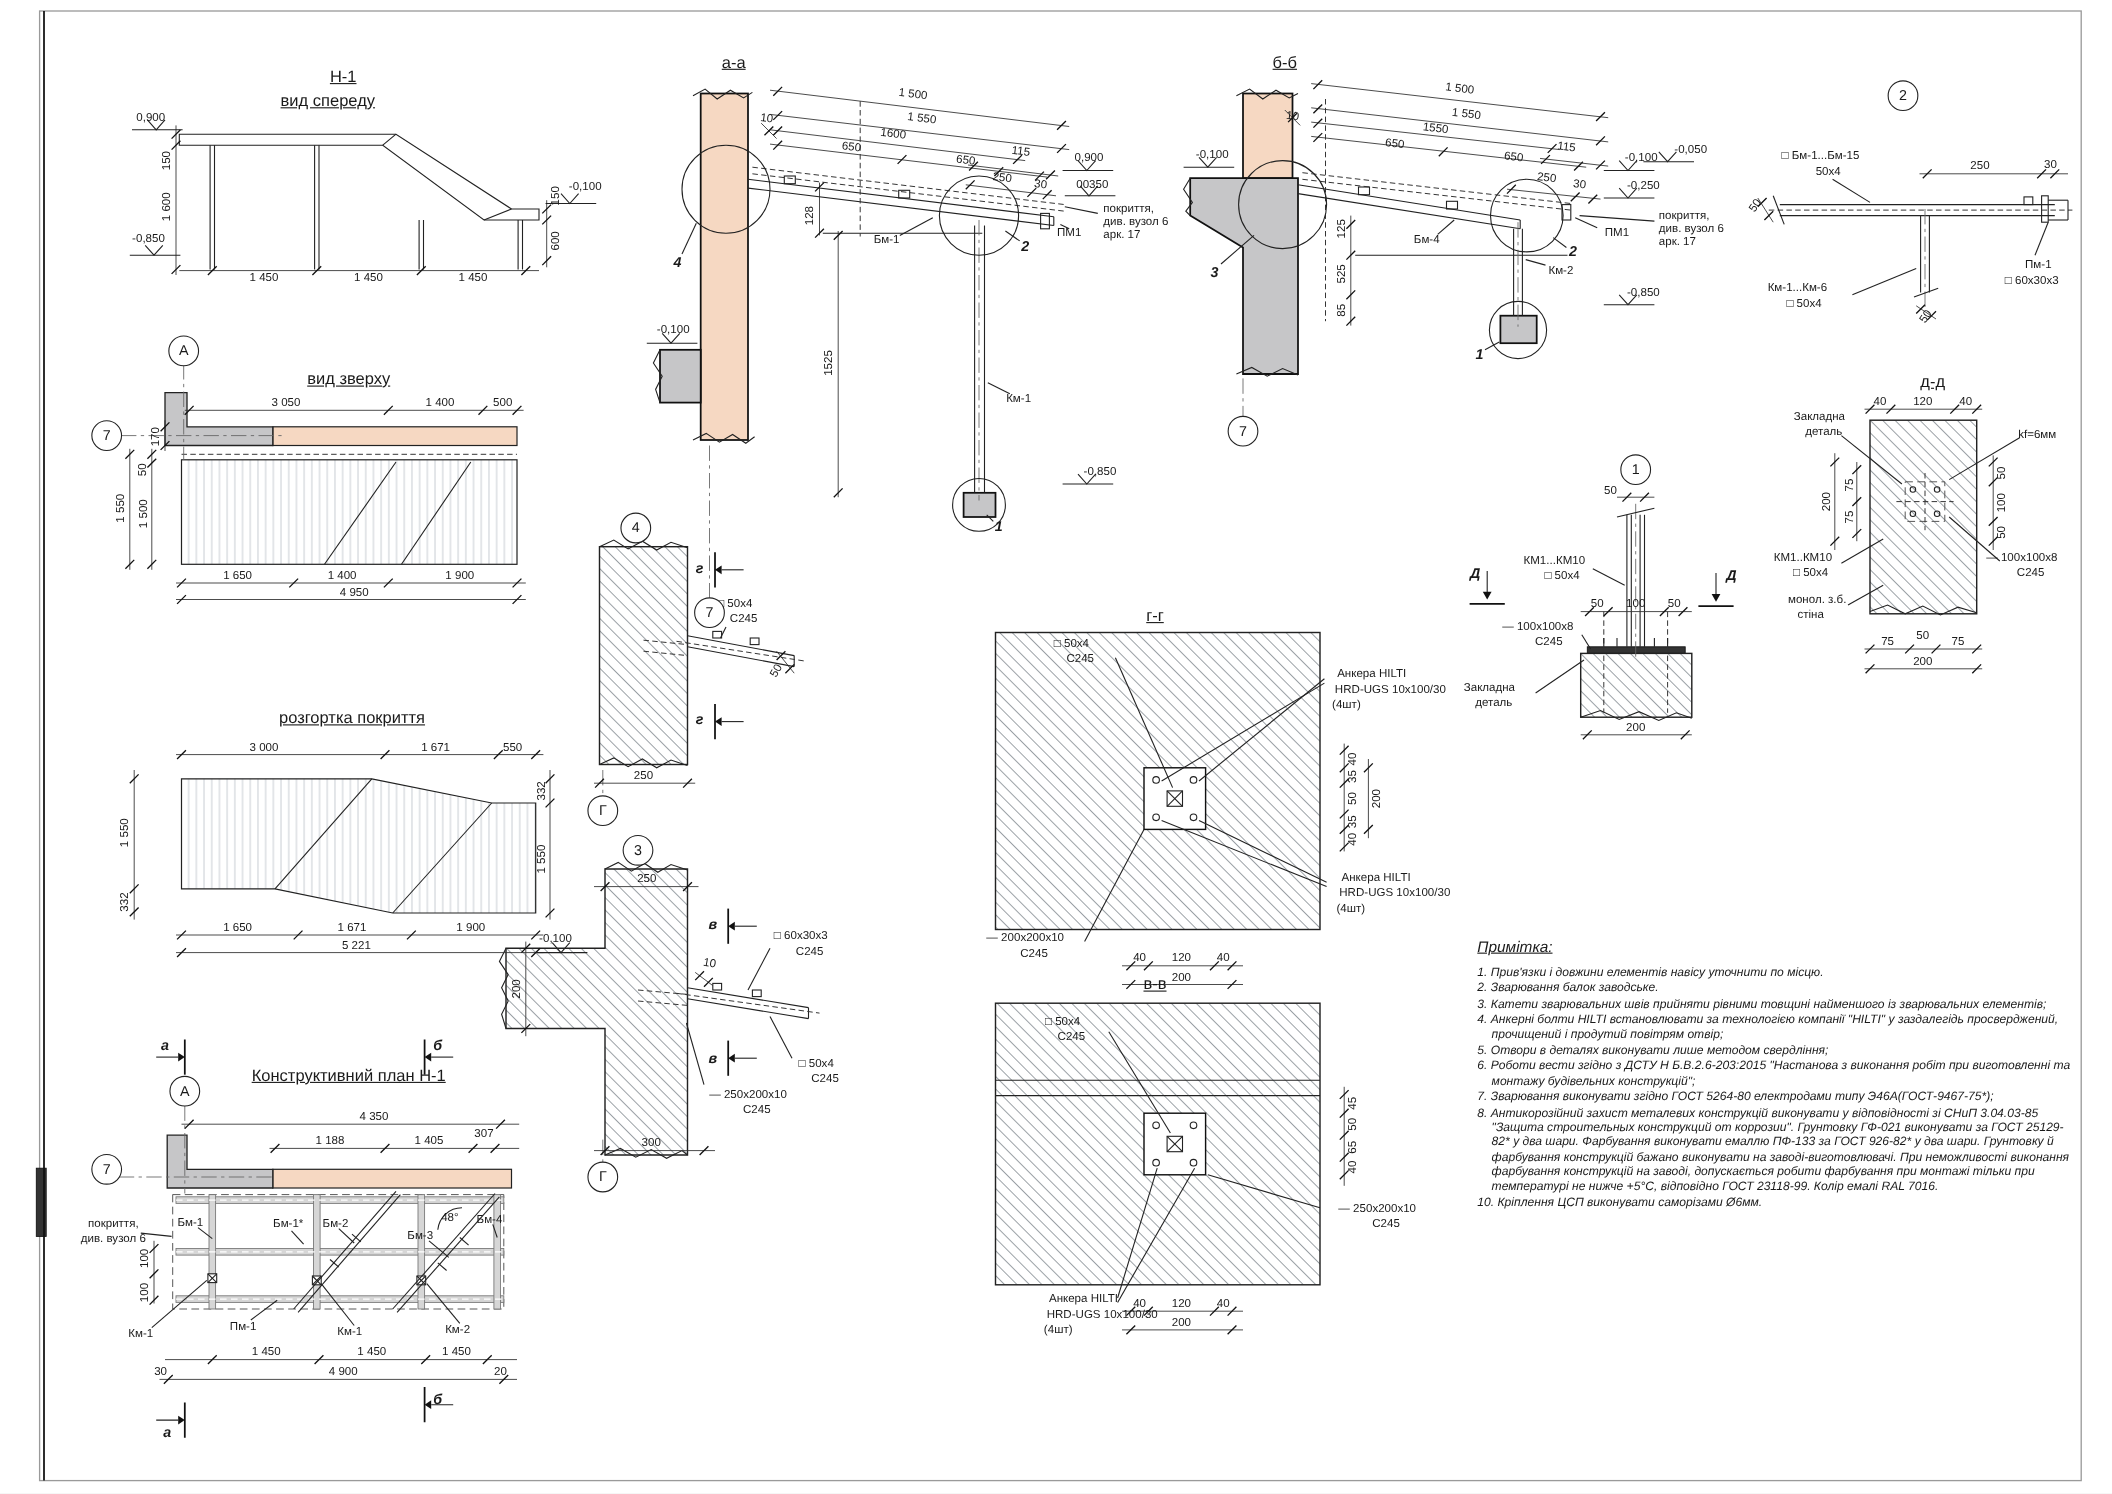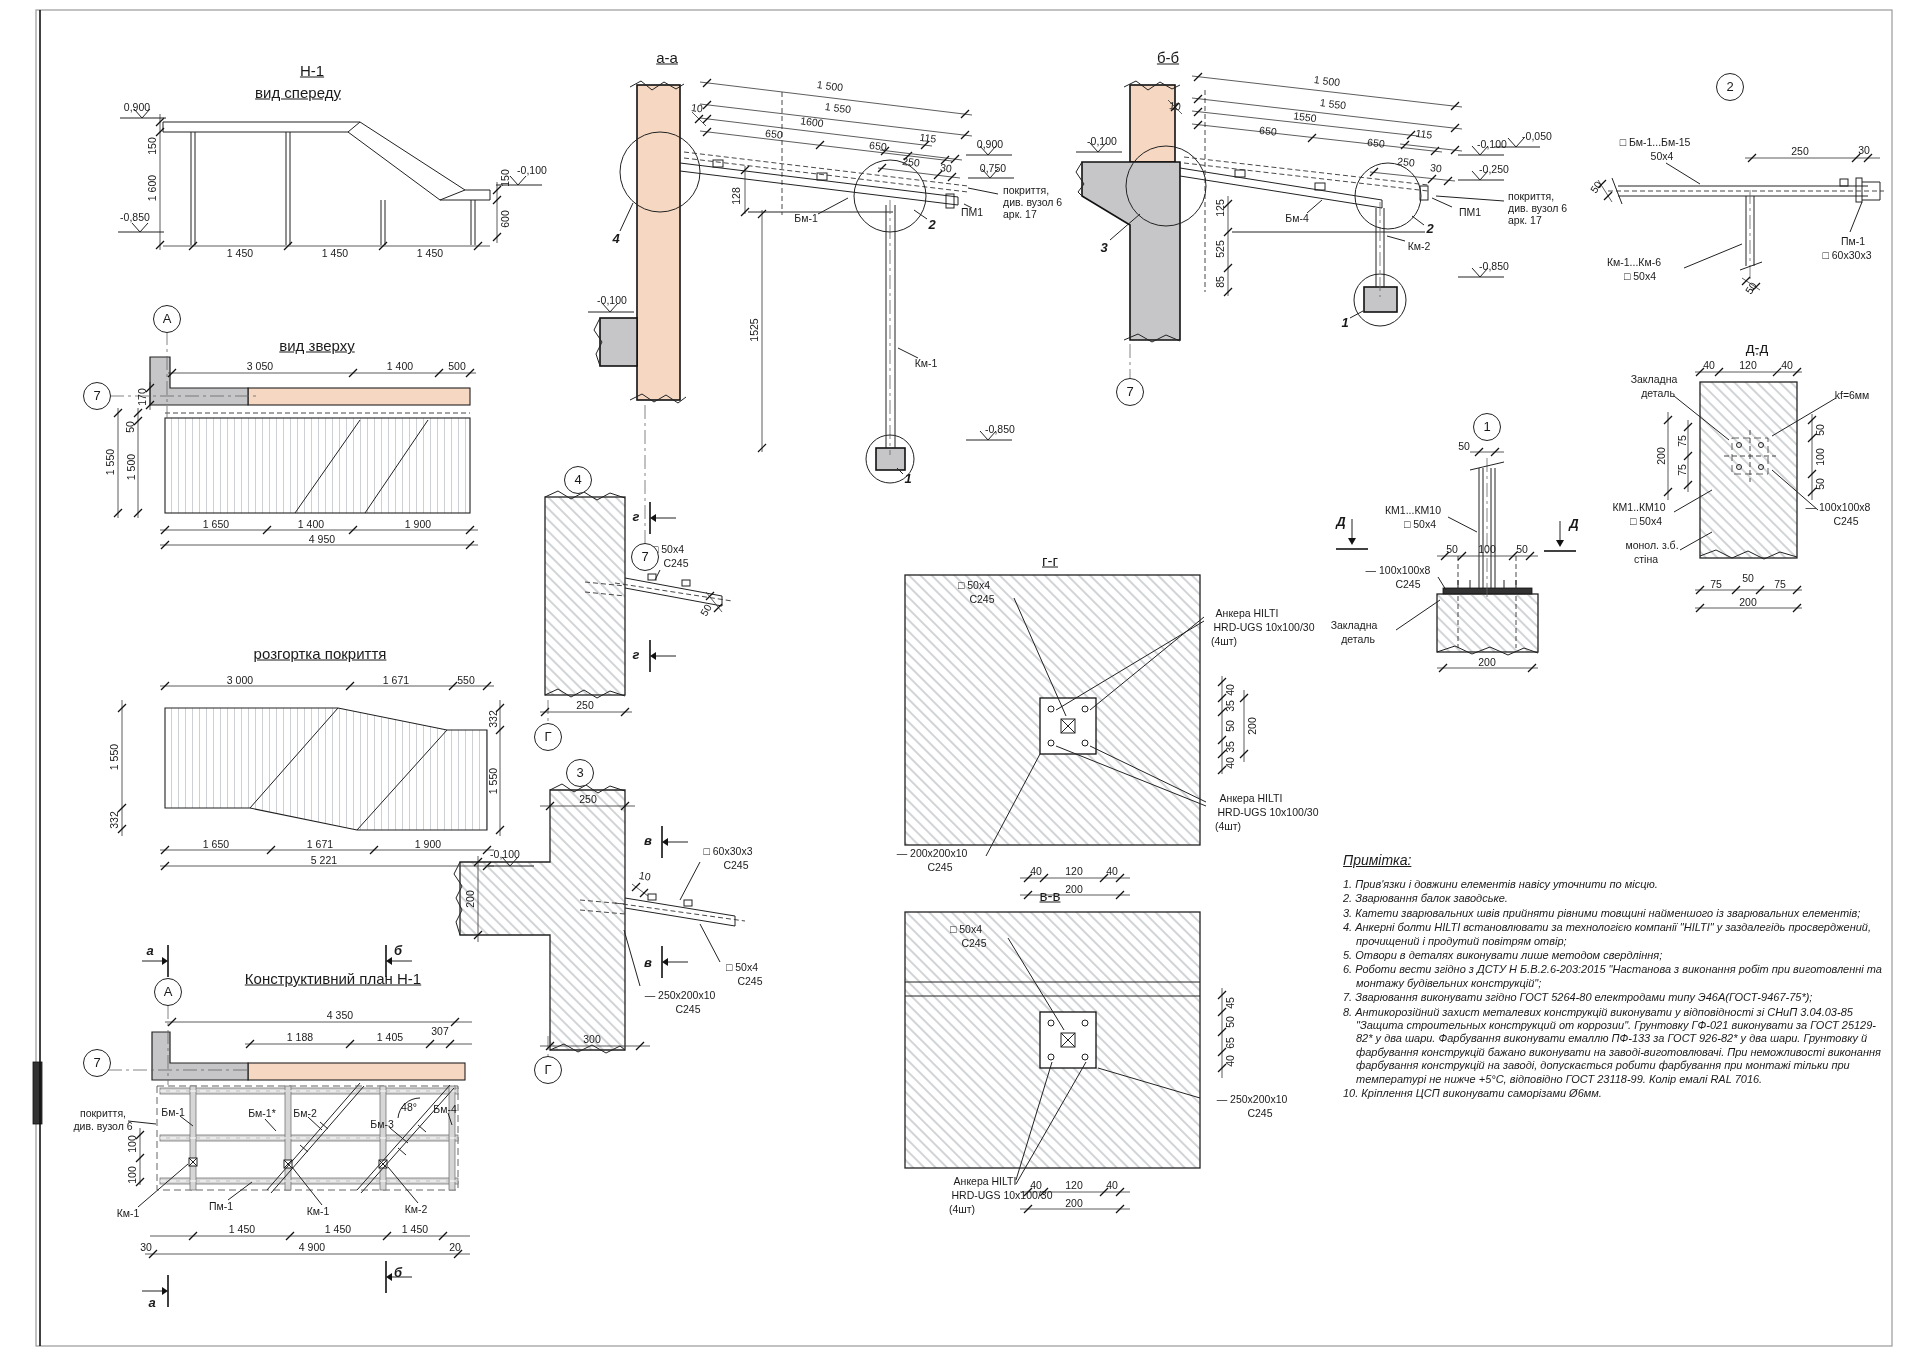--- a/index.html
+++ b/index.html
@@ -590,21 +590,21 @@
       <div class="lbl d" style="left: 396px; top: 680px; transform: translate(-50%, -50%);">1 671</div>
       <div class="lbl d" style="left: 466px; top: 680px; transform: translate(-50%, -50%);">550</div>
       <div class="lbl d" style="left: 114px; top: 757px; transform: translate(-50%, -50%) rotate(-90deg);">1 550</div>
       <div class="lbl d" style="left: 114px; top: 820px; transform: translate(-50%, -50%) rotate(-90deg);">332</div>
       <div class="lbl d" style="left: 493px; top: 719px; transform: translate(-50%, -50%) rotate(-90deg);">332</div>
       <div class="lbl d" style="left: 493px; top: 781px; transform: translate(-50%, -50%) rotate(-90deg);">1 550</div>
       <div class="lbl d" style="left: 216px; top: 844px; transform: translate(-50%, -50%);">1 650</div>
       <div class="lbl d" style="left: 320px; top: 844px; transform: translate(-50%, -50%);">1 671</div>
       <div class="lbl d" style="left: 428px; top: 844px; transform: translate(-50%, -50%);">1 900</div>
       <div class="lbl d" style="left: 324px; top: 860px; transform: translate(-50%, -50%);">5 221</div>
-      <div class="lbl t" style="left: 317px; top: 978px; transform: translate(-50%, -50%); margin-left: 16px;">Конструктивний план Н-1</div>
+      <div class="lbl t" style="left: 317px; top: 978px; transform: translate(-50%, -50%);">Конструктивний план Н-1</div>
       <div class="lbl d" style="left: 340px; top: 1015px; transform: translate(-50%, -50%);">4 350</div>
       <div class="lbl d" style="left: 300px; top: 1037px; transform: translate(-50%, -50%);">1 188</div>
       <div class="lbl d" style="left: 390px; top: 1037px; transform: translate(-50%, -50%);">1 405</div>
       <div class="lbl d" style="left: 440px; top: 1031px; transform: translate(-50%, -50%);">307</div>
       <div class="lbl d" style="left: 409px; top: 1107px; transform: translate(-50%, -50%);">48°</div>
       <div class="lbl tag" style="left: 173px; top: 1112px; transform: translate(-50%, -50%);">Бм-1</div>
       <div class="lbl tag" style="left: 262px; top: 1113px; transform: translate(-50%, -50%);">Бм-1*</div>
       <div class="lbl tag" style="left: 305px; top: 1113px; transform: translate(-50%, -50%);">Бм-2</div>
       <div class="lbl tag" style="left: 382px; top: 1124px; transform: translate(-50%, -50%);">Бм-3</div>
       <div class="lbl tag" style="left: 445px; top: 1109px; transform: translate(-50%, -50%);">Бм-4</div>
@@ -634,21 +634,21 @@
       <div class="lbl d" style="left: 774px; top: 134px; transform: translate(-50%, -50%) rotate(7deg);">650</div>
       <div class="lbl d" style="left: 878px; top: 146px; transform: translate(-50%, -50%) rotate(7deg);">650</div>
       <div class="lbl d" style="left: 928px; top: 138px; transform: translate(-50%, -50%) rotate(7deg);">115</div>
       <div class="lbl d" style="left: 911px; top: 162px; transform: translate(-50%, -50%) rotate(7deg);">250</div>
       <div class="lbl d" style="left: 946px; top: 168px; transform: translate(-50%, -50%) rotate(7deg);">30</div>
       <div class="lbl d" style="left: 736px; top: 196px; transform: translate(-50%, -50%) rotate(-90deg);">128</div>
       <div class="lbl tag" style="left: 806px; top: 218px; transform: translate(-50%, -50%);">Бм-1</div>
       <div class="lbl d" style="left: 754px; top: 330px; transform: translate(-50%, -50%) rotate(-90deg);">1525</div>
       <div class="lbl tag" style="left: 926px; top: 363px; transform: translate(-50%, -50%);">Км-1</div>
       <div class="lbl lv" style="left: 990px; top: 144px; transform: translate(-50%, -50%);">0,900</div>
-      <div class="lbl lv" style="left: 993px; top: 168px; transform: translate(-50%, -50%);">0,750</div>
+      <div class="lbl lv" style="left: 993px; top: 168px; transform: translate(-50%, -50%);">00350</div>
       <div class="lbl tag" style="left: 1003px; top: 190px; transform: translate(0px, -50%);">покриття,</div>
       <div class="lbl tag" style="left: 1003px; top: 202px; transform: translate(0px, -50%);">див. вузол 6</div>
       <div class="lbl tag" style="left: 1003px; top: 214px; transform: translate(0px, -50%);">арк. 17</div>
       <div class="lbl tag" style="left: 972px; top: 212px; transform: translate(-50%, -50%);">ПМ1</div>
       <div class="lbl lv" style="left: 612px; top: 300px; transform: translate(-50%, -50%);">-0,100</div>
       <div class="lbl big" style="left: 616px; top: 238px; transform: translate(-50%, -50%);">4</div>
       <div class="lbl big" style="left: 932px; top: 224px; transform: translate(-50%, -50%);">2</div>
       <div class="lbl big" style="left: 908px; top: 478px; transform: translate(-50%, -50%);">1</div>
       <div class="lbl lv" style="left: 1000px; top: 429px; transform: translate(-50%, -50%);">-0,850</div>
       <div class="lbl t" style="left: 1168px; top: 57px; transform: translate(-50%, -50%);">б-б</div>

